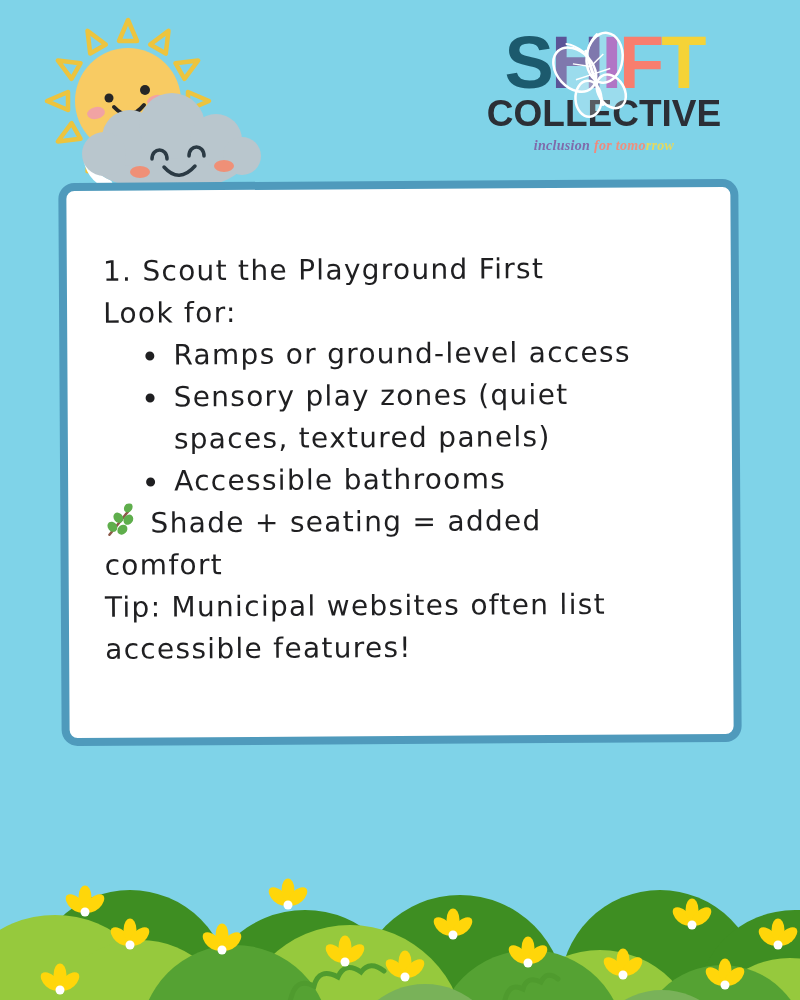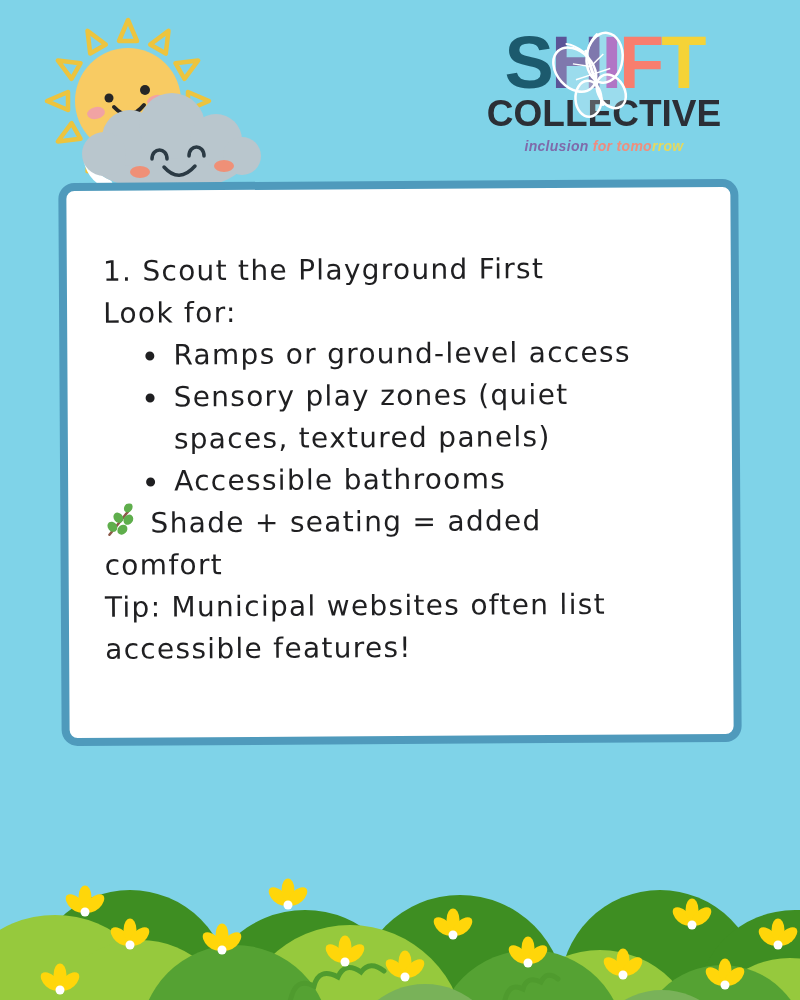--- a/index.html
+++ b/index.html
@@ -16,21 +16,21 @@
     position:relative;display:flex;justify-content:center;
     font-family:"Liberation Sans", sans-serif;font-weight:900;
     font-size:74px;line-height:66px;letter-spacing:-3px;
   }
   .logo-sub{
     font-family:"Liberation Sans", sans-serif;font-weight:900;
     font-size:37px;line-height:40px;letter-spacing:0px;color:#2b2f36;
     margin-top:-2px;
   }
   .logo-tagline{
-    font-family:Liberation Sans, sans-serif;font-style:italic;font-weight:bold;
+    font-family:Liberation Serif, serif;font-style:italic;font-weight:bold;
     font-size:14px;margin-top:4px;letter-spacing:0.3px;
   }
   .butterfly{position:absolute;left:76px;top:-12px;width:84px;height:118px;pointer-events:none;}
   
   .card{
     position:absolute;left:60px;top:181px;width:680px;height:563px;
     box-sizing:border-box;background:#ffffff;
     border:8px solid var(--card-border,#4f9abc);
     border-radius:16px;transform:rotate(-0.35deg);
     padding:60px 26px 0 36px;

